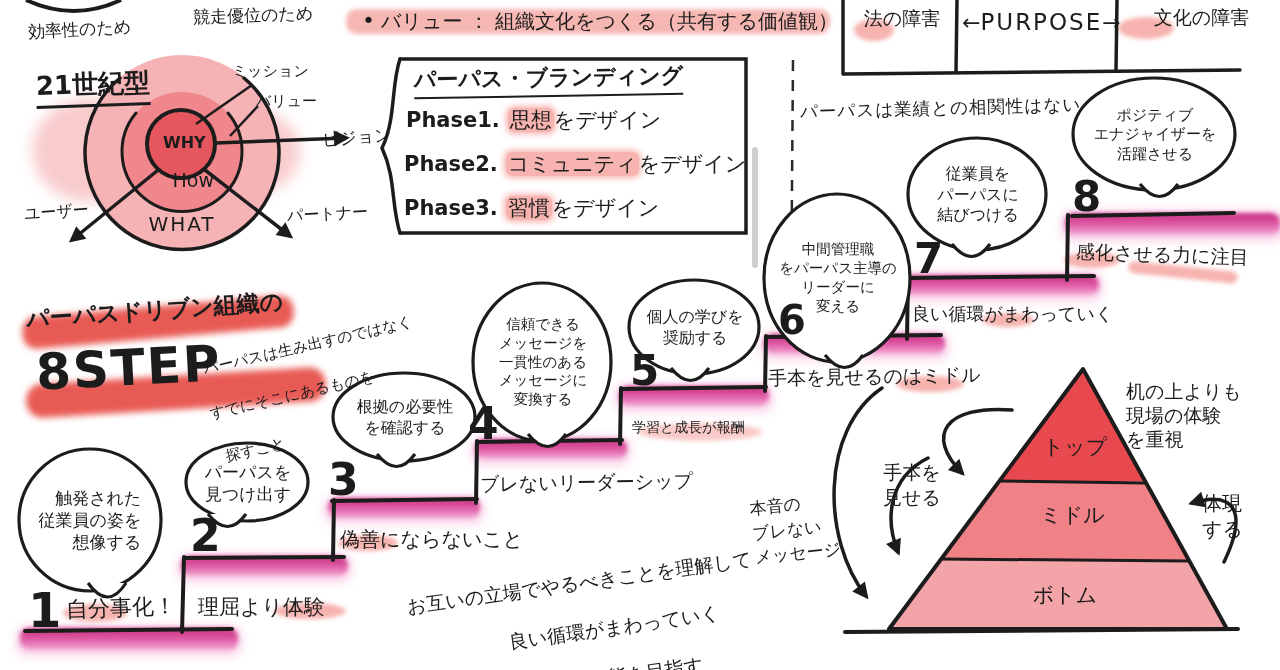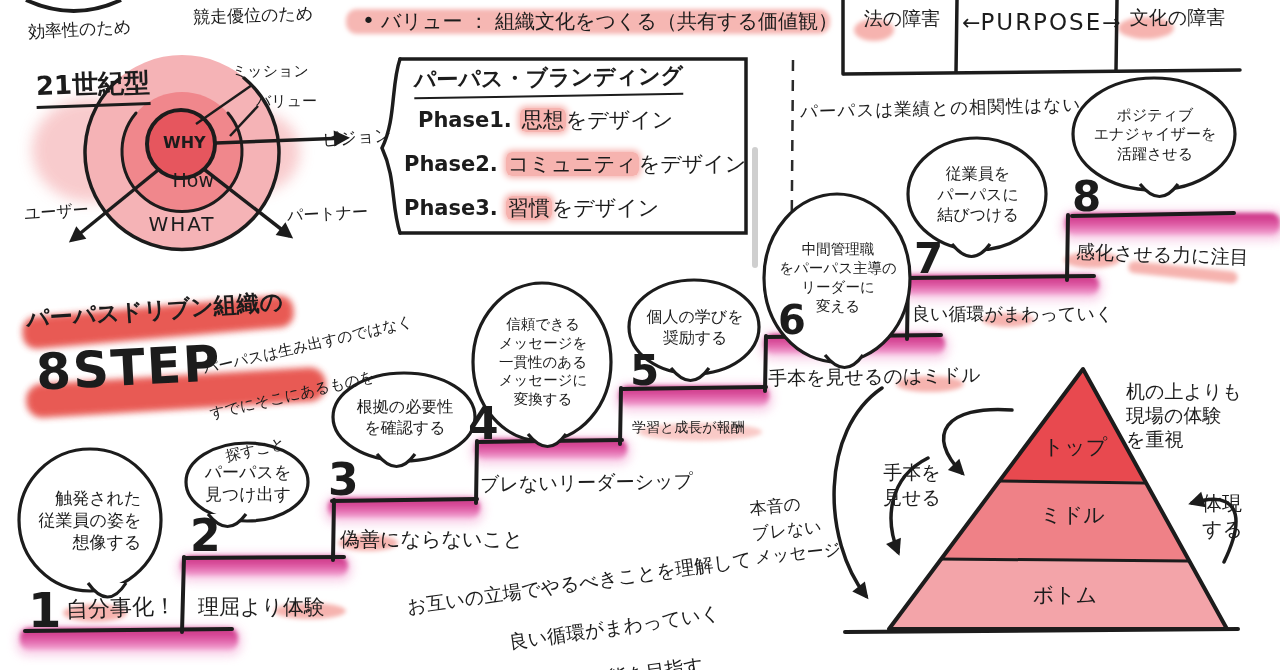--- a/index.html
+++ b/index.html
@@ -186,34 +186,34 @@
 <div class="t" style="left:342px;top:7px;font-size:20px;white-space:nowrap;margin-left:20px;">
   <span style="font-size:22px;margin-right:6px;">•</span><span>バリュー ： 組織文化をつくる（共有する価値観）</span>
 </div>
 
 <div class="t c" style="left:852px;top:6px;width:100px;font-size:19px;">法の障害</div>
 <div class="t" style="left:962px;top:8px;width:152px;font-size:22px;display:flex;justify-content:space-between;align-items:center;">
   <span>←</span>
   <span style="letter-spacing:2px;font-size:23px;">PURPOSE</span>
   <span>→</span>
 </div>
-<div class="t c" style="left:1120px;top:5px;width:115px;font-size:19px;">文化の障害</div>
+<div class="t c" style="left:1120px;top:5px;width:115px;font-size:19px;padding-left:24px;">文化の障害</div>
 
 <div class="t b" style="left:36px;top:68px;font-size:26px;transform:rotate(-2deg);"><span class="u">21世紀型</span></div>
 <div class="t c b" style="left:163px;top:133px;width:36px;font-size:16px;">WHY</div>
 <div class="t c" style="left:150px;top:168px;width:64px;font-size:19px;text-align:right;">How</div>
 <div class="t c" style="left:146px;top:211px;width:72px;font-size:20px;letter-spacing:2px;">WHAT</div>
 <div class="t" style="left:232px;top:62px;font-size:15px;">ミッション</div>
 <div class="t" style="left:256px;top:92px;font-size:15px;">バリュー</div>
 <div class="t" style="left:322px;top:126px;font-size:17px;transform:rotate(-4deg);">ビジョン</div>
 <div class="t" style="left:24px;top:202px;font-size:16px;transform:rotate(-4deg);">ユーザー</div>
 <div class="t" style="left:287px;top:204px;font-size:16px;transform:rotate(-3deg);">パートナー</div>
 
 <div class="t" style="left:414px;top:64px;font-size:22px;font-weight:600;transform:rotate(-1deg);"><span class="u" style="border-bottom-width:2.5px;">パーパス・ブランディング</span></div>
-<div class="phase-row" style="left:418px;top:106px;">
+<div class="phase-row" style="left:406px;top:106px;">
   <span class="phase-label">Phase1.</span><span class="hl">思想</span><span>をデザイン</span>
 </div>
 <div class="phase-row" style="left:404px;top:150px;">
   <span class="phase-label">Phase2.</span><span class="hl">コミュニティ</span><span>をデザイン</span>
 </div>
 <div class="phase-row" style="left:404px;top:194px;">
   <span class="phase-label">Phase3.</span><span class="hl">習慣</span><span>をデザイン</span>
 </div>
 
 <div class="t" style="left:800px;top:97px;font-size:17.5px;letter-spacing:1px;transform:rotate(-1.5deg);white-space:nowrap;">パーパスは業績との相関性はない</div>

